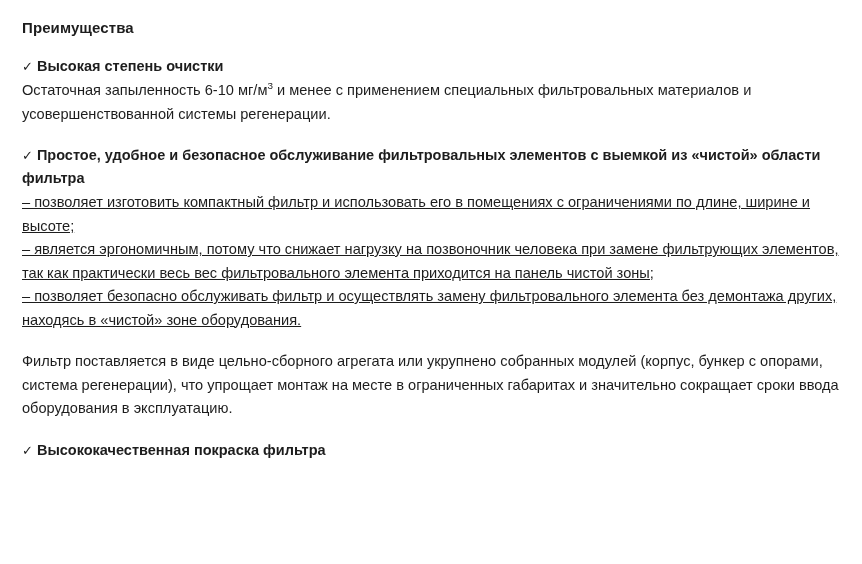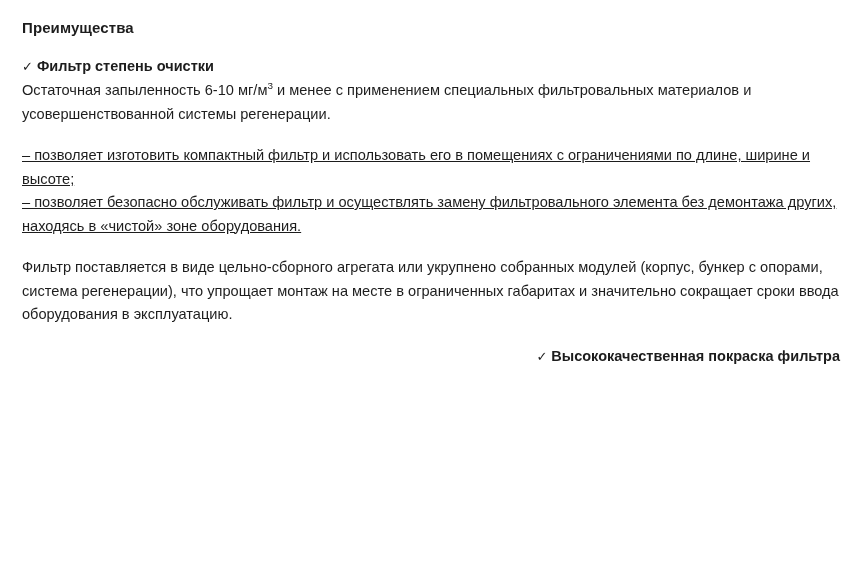--- a/index.html
+++ b/index.html
@@ -30,21 +30,20 @@
     line-height: 22px;
     color: #1d1d1d;
     margin: 0 0 16px 0;
     letter-spacing: 0.1px;
   }
   .benefit {
     margin: 0 0 18px 0;
   }
   .benefit:last-child {
     margin-bottom: 0;
-    text-align: right;
   }
   .benefit-heading {
     font-size: 14.5px;
     font-weight: bold;
     line-height: 23px;
     color: #1d1d1d;
     margin: 0 0 1px 0;
     max-width: 818px;
   }
   .check-icon {
@@ -74,28 +73,32 @@
 </style>
 </head>
 <body>
 
 <div class="page">
 
   <h1 class="page-title">Преимущества</h1>
 
   <section class="benefit">
     <div class="benefit-heading">
-      <span class="check-icon">✓</span><span>Фильтр степень очистки</span>
+      <span class="check-icon">✓</span><span>Высокая степень очистки</span>
     </div>
     <p class="benefit-body"><span>Остаточная запыленность 6-10 мг/м</span><sup>3</sup><span> и менее с применением специальных фильтровальных материалов и усовершенствованной системы регенерации.</span></p>
   </section>
 
   <section class="benefit">
+    <div class="benefit-heading">
+      <span class="check-icon">✓</span><span>Простое, удобное и безопасное обслуживание фильтровальных элементов с выемкой из «чистой» области фильтра</span>
+    </div>
     <p class="benefit-body">
       <span class="dash-line">– позволяет изготовить компактный фильтр и использовать его в помещениях с ограничениями по длине, ширине и высоте;</span>
+      <span class="dash-line">– является эргономичным, потому что снижает нагрузку на позвоночник человека при замене фильтрующих элементов, так как практически весь вес фильтровального элемента приходится на панель чистой зоны;</span>
       <span class="dash-line">– позволяет безопасно обслуживать фильтр и осуществлять замену фильтровального элемента без демонтажа других, находясь в «чистой» зоне оборудования.</span>
     </p>
   </section>
 
   <section class="benefit">
     <p class="benefit-body">Фильтр поставляется в виде цельно-сборного агрегата или укрупнено собранных модулей (корпус, бункер с опорами, система регенерации), что упрощает монтаж на месте в ограниченных габаритах и значительно сокращает сроки ввода оборудования в эксплуатацию.</p>
   </section>
 
   <section class="benefit">
     <div class="benefit-heading">

